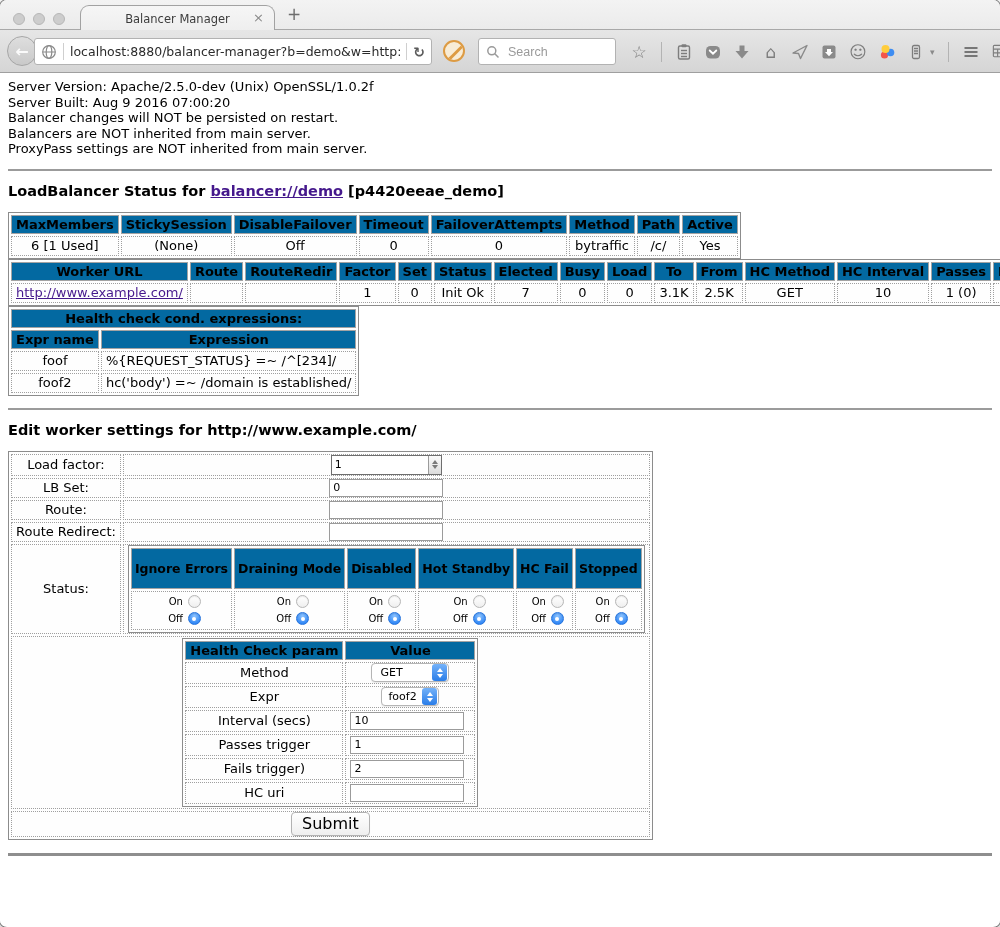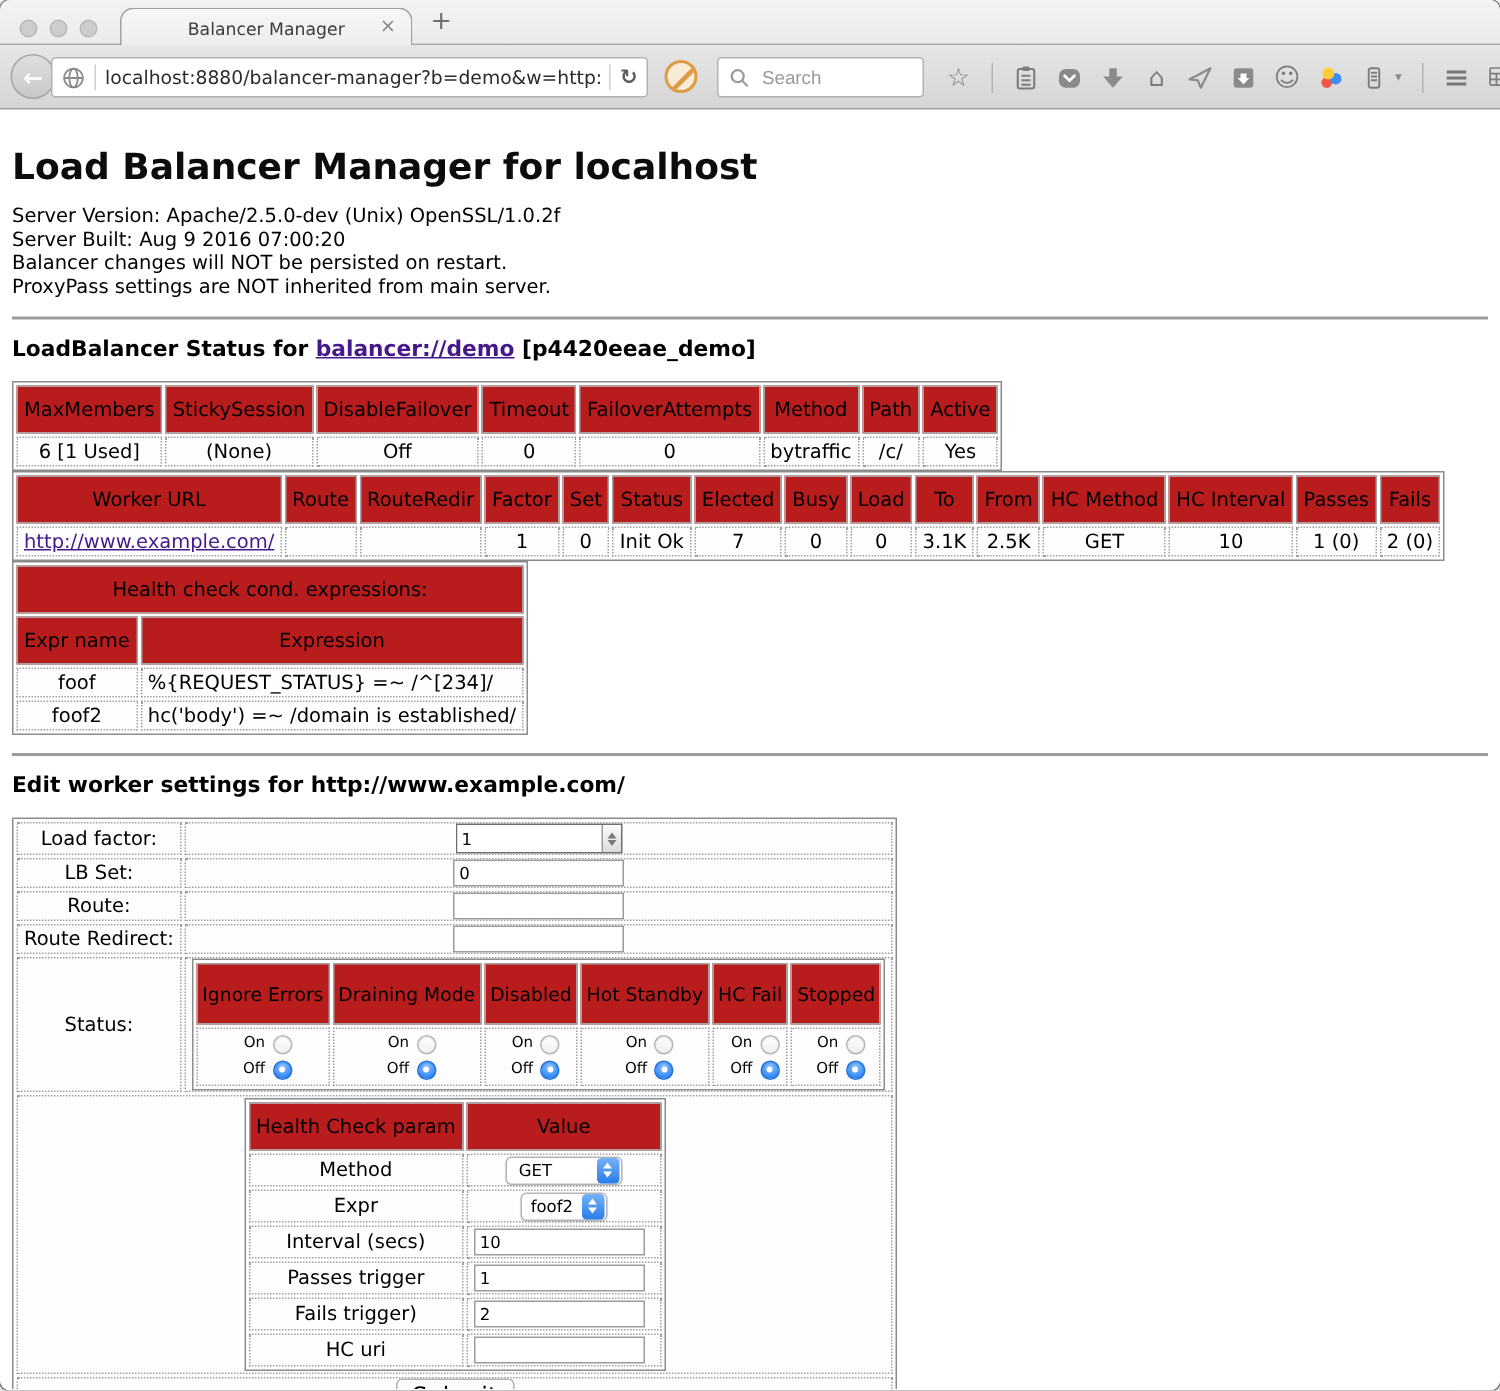--- a/index.html
+++ b/index.html
@@ -42,21 +42,21 @@
   
   .page{background:#fff;height:853px;overflow:hidden;padding:6px 8px 0 8px;color:#000;}
   .page a{color:#45188c;text-decoration:underline;}
   h1.pagetitle{font-size:24px;margin:18px 0 12px 0;line-height:28px;color:#0c0c0c;}
   .info-line{font-size:13px;line-height:15.5px;}
   .hr{border:none;border-top:2px solid #9b9b9b;margin:12px 0 10px 0;}
   .hr.bottom{border-top:3px solid #8e8e8e;margin-top:13px;}
   h3.sub{font-size:14.5px;margin:12px 0 13px 0;}
 
   table.apt{border-collapse:separate;border-spacing:2px;border:1px solid #8c8c8c;background:#fefefe;margin:0;}
-  table.apt th{background:#b91c1c;border:1px solid #a3a3a3;padding:0 4px;font-size:13px;font-weight:normal;white-space:nowrap;height:32px;}
+  table.apt th{background:#0369a1;border:1px solid #a3a3a3;padding:0 4px;font-size:13px;font-weight:bold;white-space:nowrap;height:19px;}
   table.apt td{border:1px dotted #9f9f9f;padding:0 4px;font-size:13px;text-align:center;white-space:nowrap;height:20px;}
   table.apt td.left{text-align:left;}
   .mt{margin-top:13px;}
   .mt8{margin-top:9px;}
 
   
   table.form{width:564px;}
   td.flabel{width:98px;text-align:center;}
   td.fval{text-align:center;}
   td.statuscell{text-align:left;padding:1px 2px;}
@@ -218,27 +218,27 @@
               <line x1="11.5" y1="7" x2="11.5" y2="15"></line>
               <line x1="2.5" y1="11" x2="16.5" y2="11"></line>
             </g>
           <polygon points="12,11.5 17,14 14.5,14.8 13.5,17.5" fill="#7d7d7d"></polygon>
           </svg>
       </span>
     </div>
   </div>
 
   <div class="page">
-    <h1 class="pagetitle">Load Balancer Manager for localhost</h1>
 
     <div class="info">
 
     <div class="info-line">Server Version: Apache/2.5.0-dev (Unix) OpenSSL/1.0.2f</div>
         <div class="info-line">Server Built: Aug 9 2016 07:00:20</div>
         <div class="info-line">Balancer changes will NOT be persisted on restart.</div>
+        <div class="info-line">Balancers are NOT inherited from main server.</div>
         <div class="info-line">ProxyPass settings are NOT inherited from main server.</div>
       </div>
 
     <hr class="hr">
 
     <h3 class="sub"><span>LoadBalancer Status for </span><a href="#">balancer://demo</a><span> [p4420eeae_demo]</span></h3>
 
     <table class="apt">
       <tbody>
           <tr>

